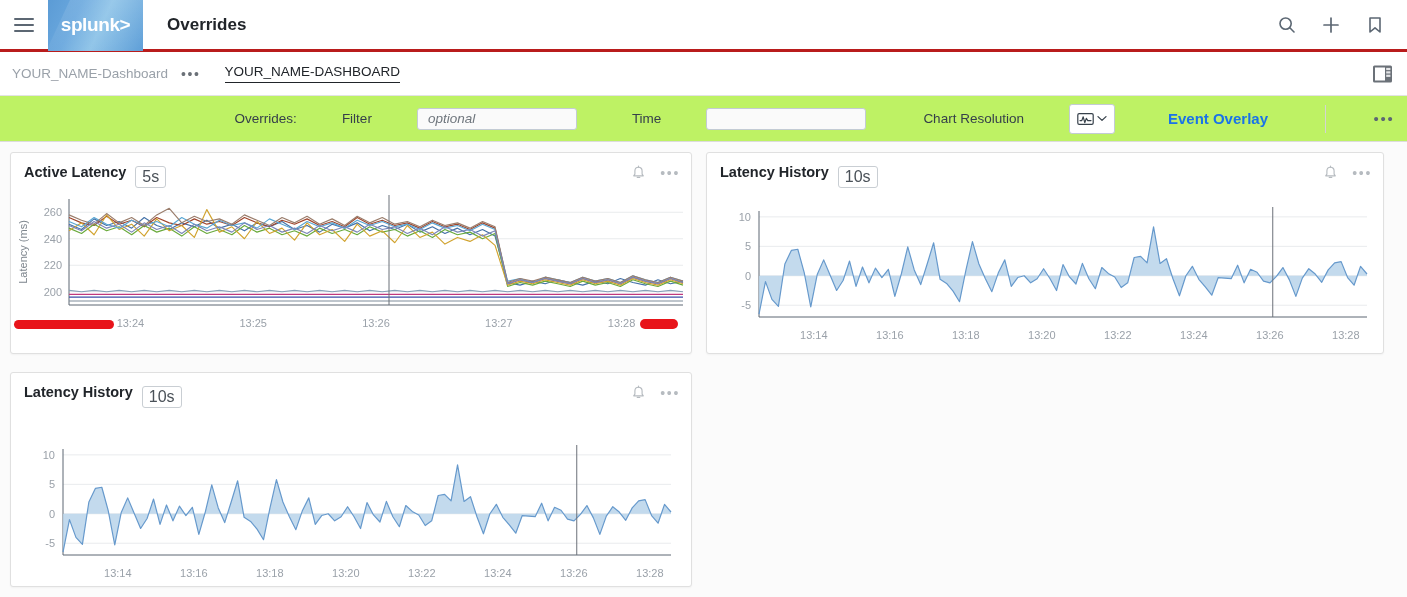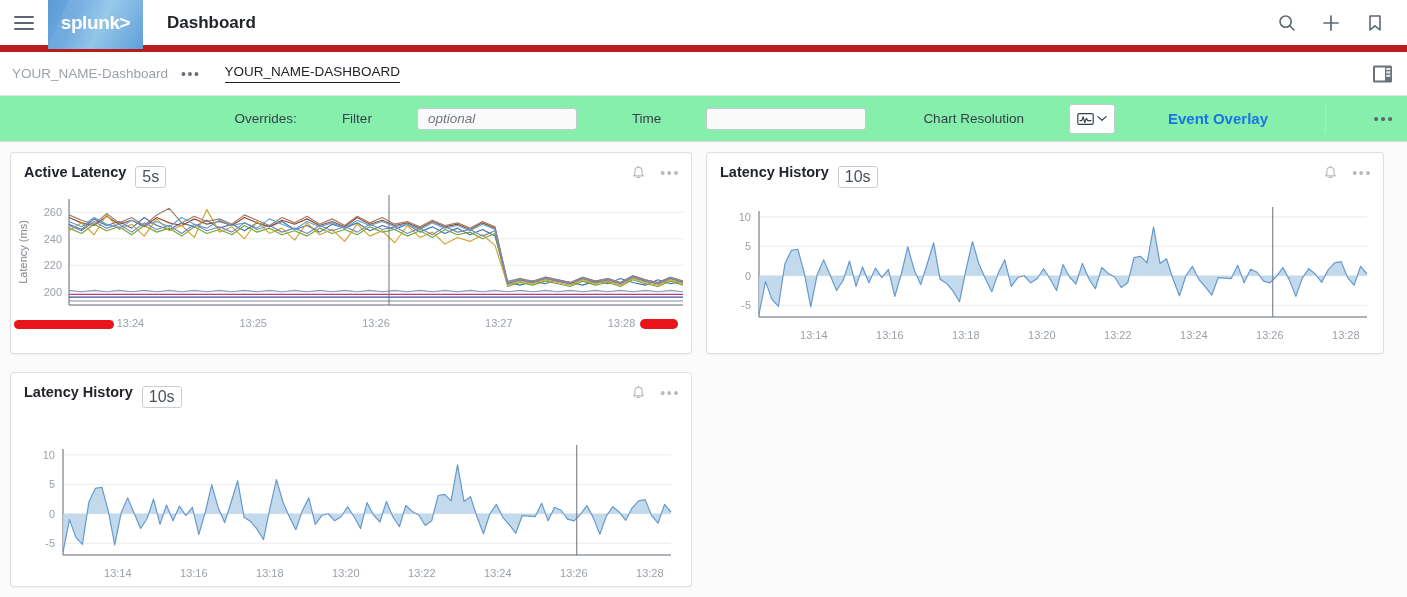--- a/index.html
+++ b/index.html
@@ -7,21 +7,21 @@
     width: 1407px; height: 597px;
     font-family: "Liberation Sans", sans-serif;
     background: #ffffff;
     overflow: hidden;
   }
 
   
   .topbar {
     height: 52px;
     background: #ffffff;
-    border-bottom: 7px solid #b91c1c;
+    border-bottom: 3px solid #b91c1c;
     display: flex;
     align-items: center;
     position: relative;
   }
   .hamburger {
     width: 48px; height: 52px;
     display: flex; flex-direction: column;
     align-items: center; justify-content: center;
     gap: 4px;
     cursor: pointer;
@@ -81,21 +81,21 @@
     cursor: pointer;
   }
   .panel-toggle {
     position: absolute; right: 14px; top: 50%; transform: translateY(-50%);
     cursor: pointer; display: flex;
   }
 
   
   .toolbar {
     height: 46px;
-    background: #86efac;
+    background: #bef264;
     border-bottom: 1px solid #dcdcdc;
     display: flex; align-items: center; justify-content: flex-end;
     padding-right: 0px;
     font-size: 13.5px; color: #36404a; gap: 35px;
   }
   .tb-label { color: #36404a; }
   .tb-inp {
     height: 22px;
     border: 1px solid #c3cbd4;
     border-radius: 3px;
@@ -197,21 +197,21 @@
 
 <div class="topbar">
   <div class="hamburger">
     <span></span>
     <span></span>
     <span></span>
   </div>
   <div class="logo">
     <span class="logo-text">splunk&gt;</span>
   </div>
-  <div class="page-title">Dashboard</div>
+  <div class="page-title">Overrides</div>
 
   <div class="topbar-right">
     <span class="ic">
       <svg width="20" height="20" viewBox="0 0 20 20">
           <circle cx="8.6" cy="8.6" r="5.6" fill="none" stroke="#5c6773" stroke-width="1.6"></circle>
           <line x1="12.8" y1="12.8" x2="17" y2="17" stroke="#5c6773" stroke-width="1.6" stroke-linecap="round"></line>
         </svg>
     </span>
     <span class="ic">
       <svg width="20" height="20" viewBox="0 0 20 20">

